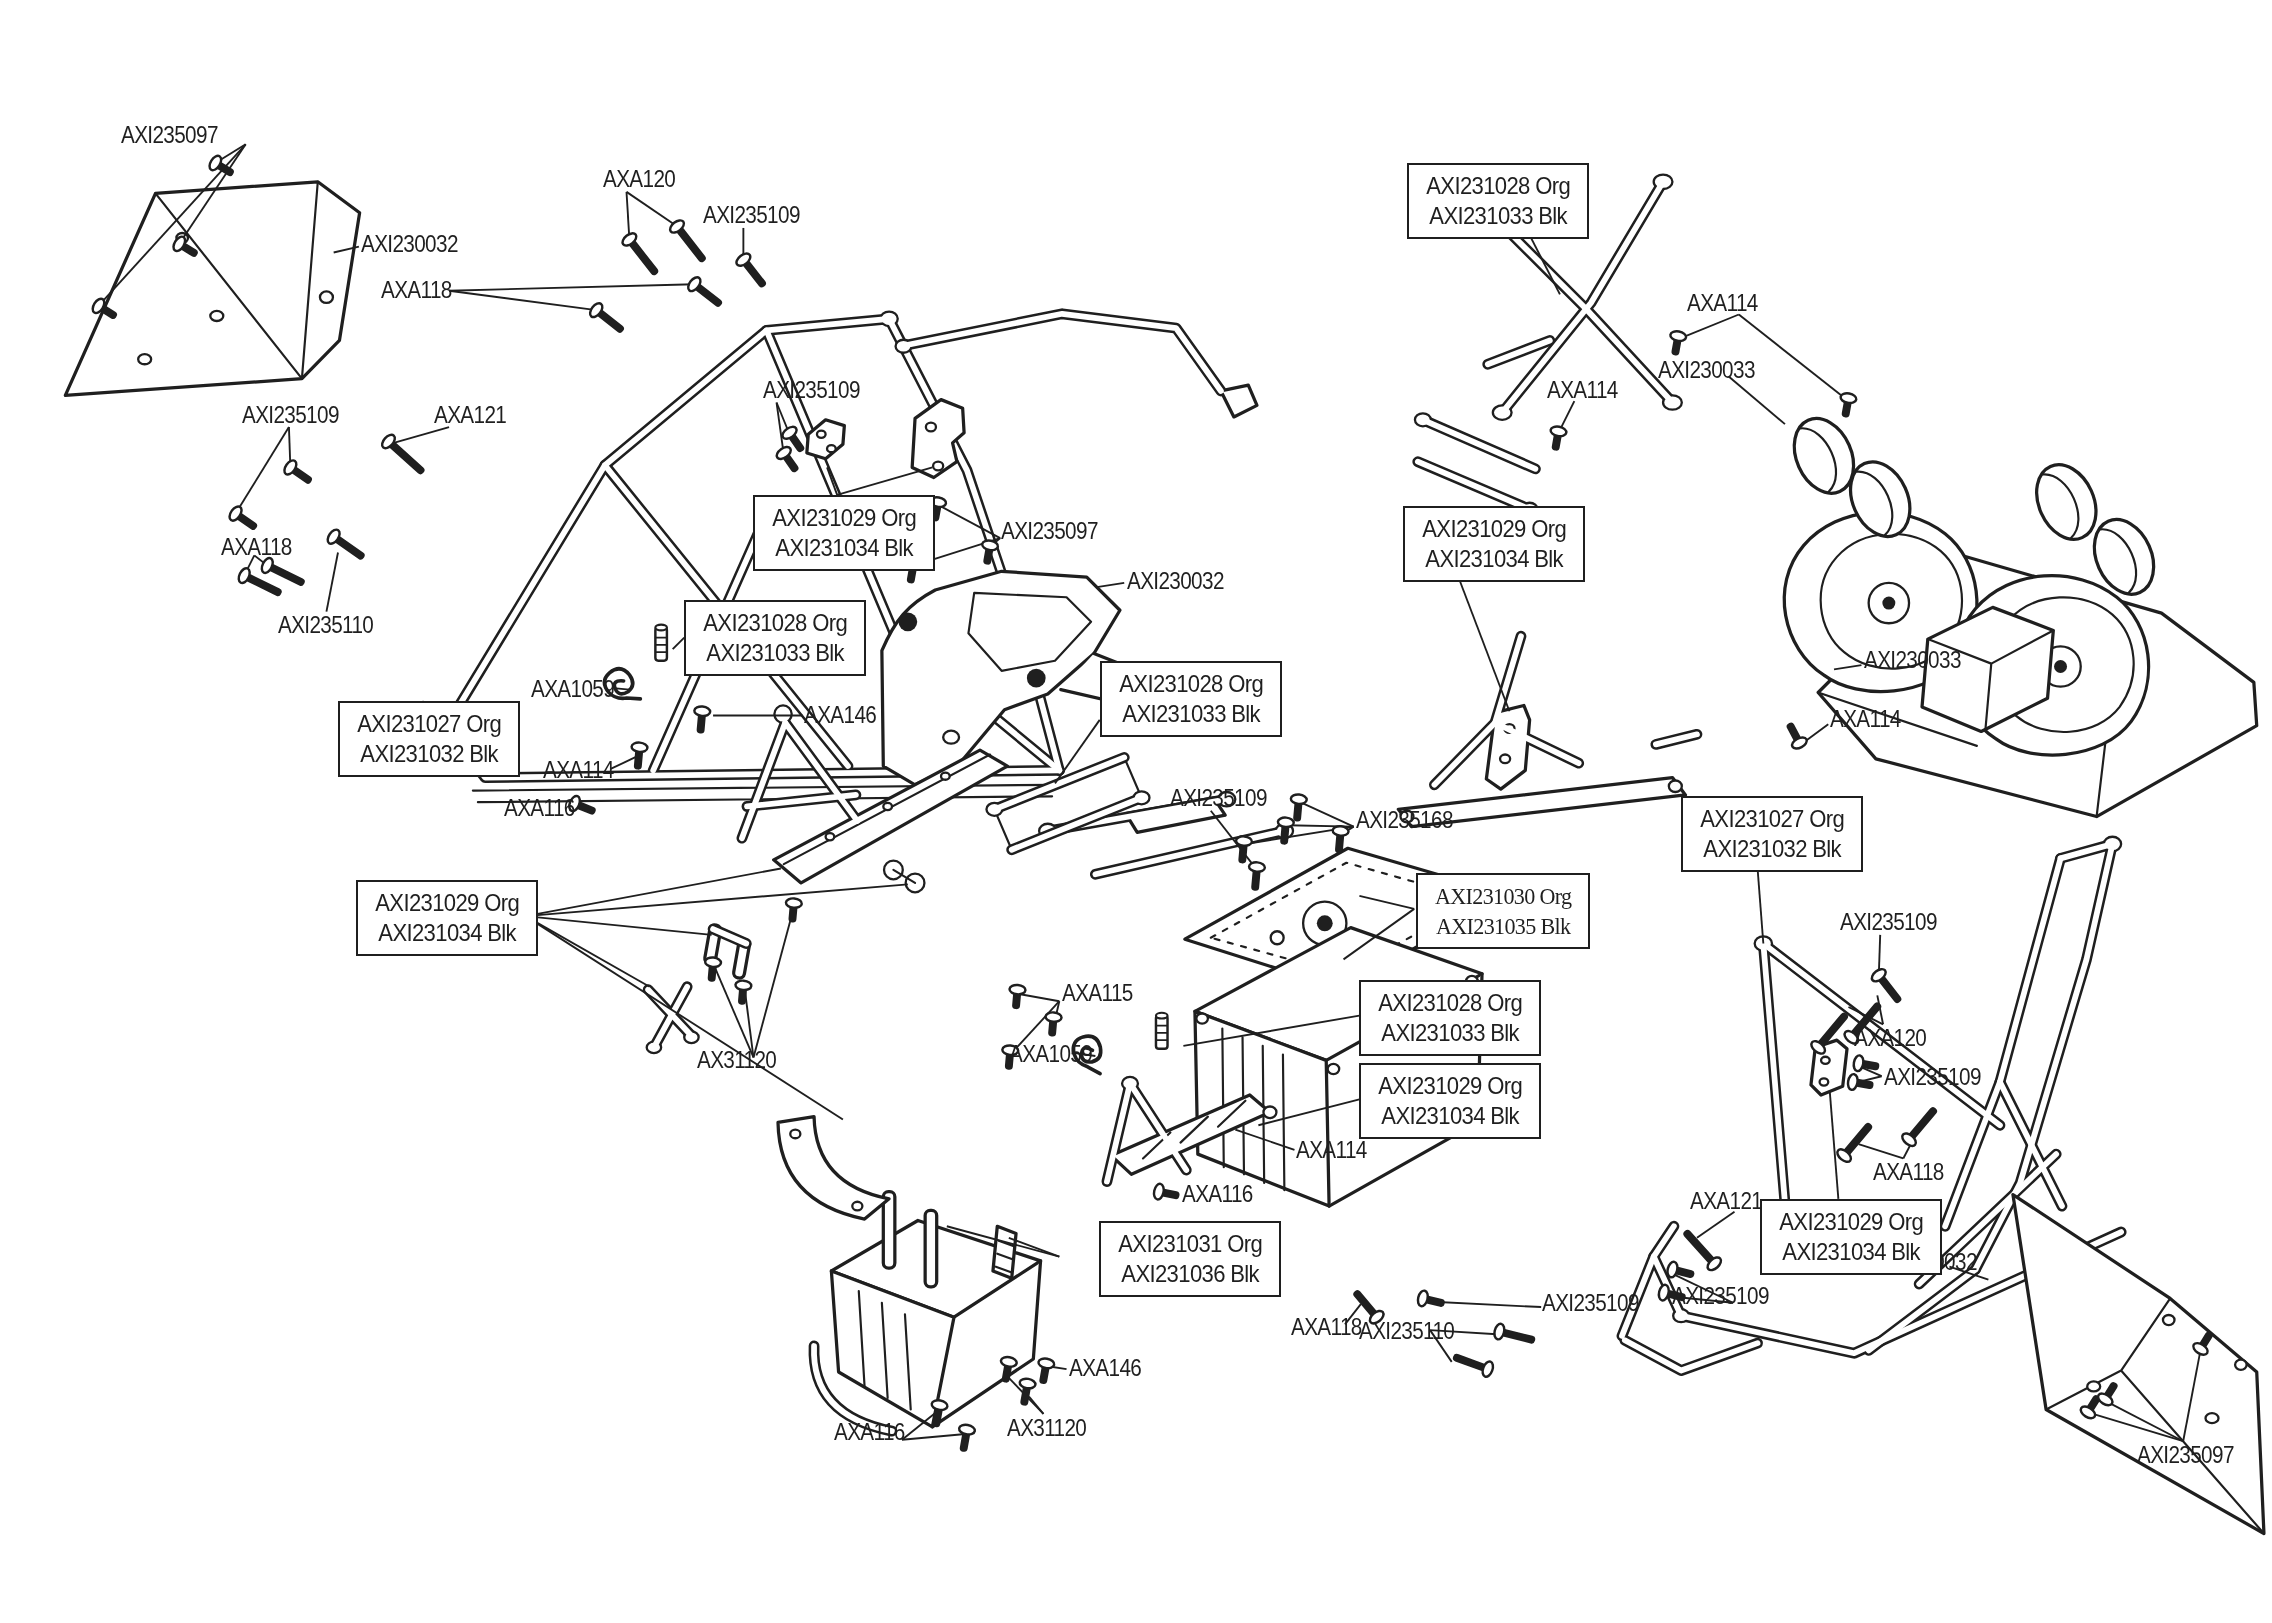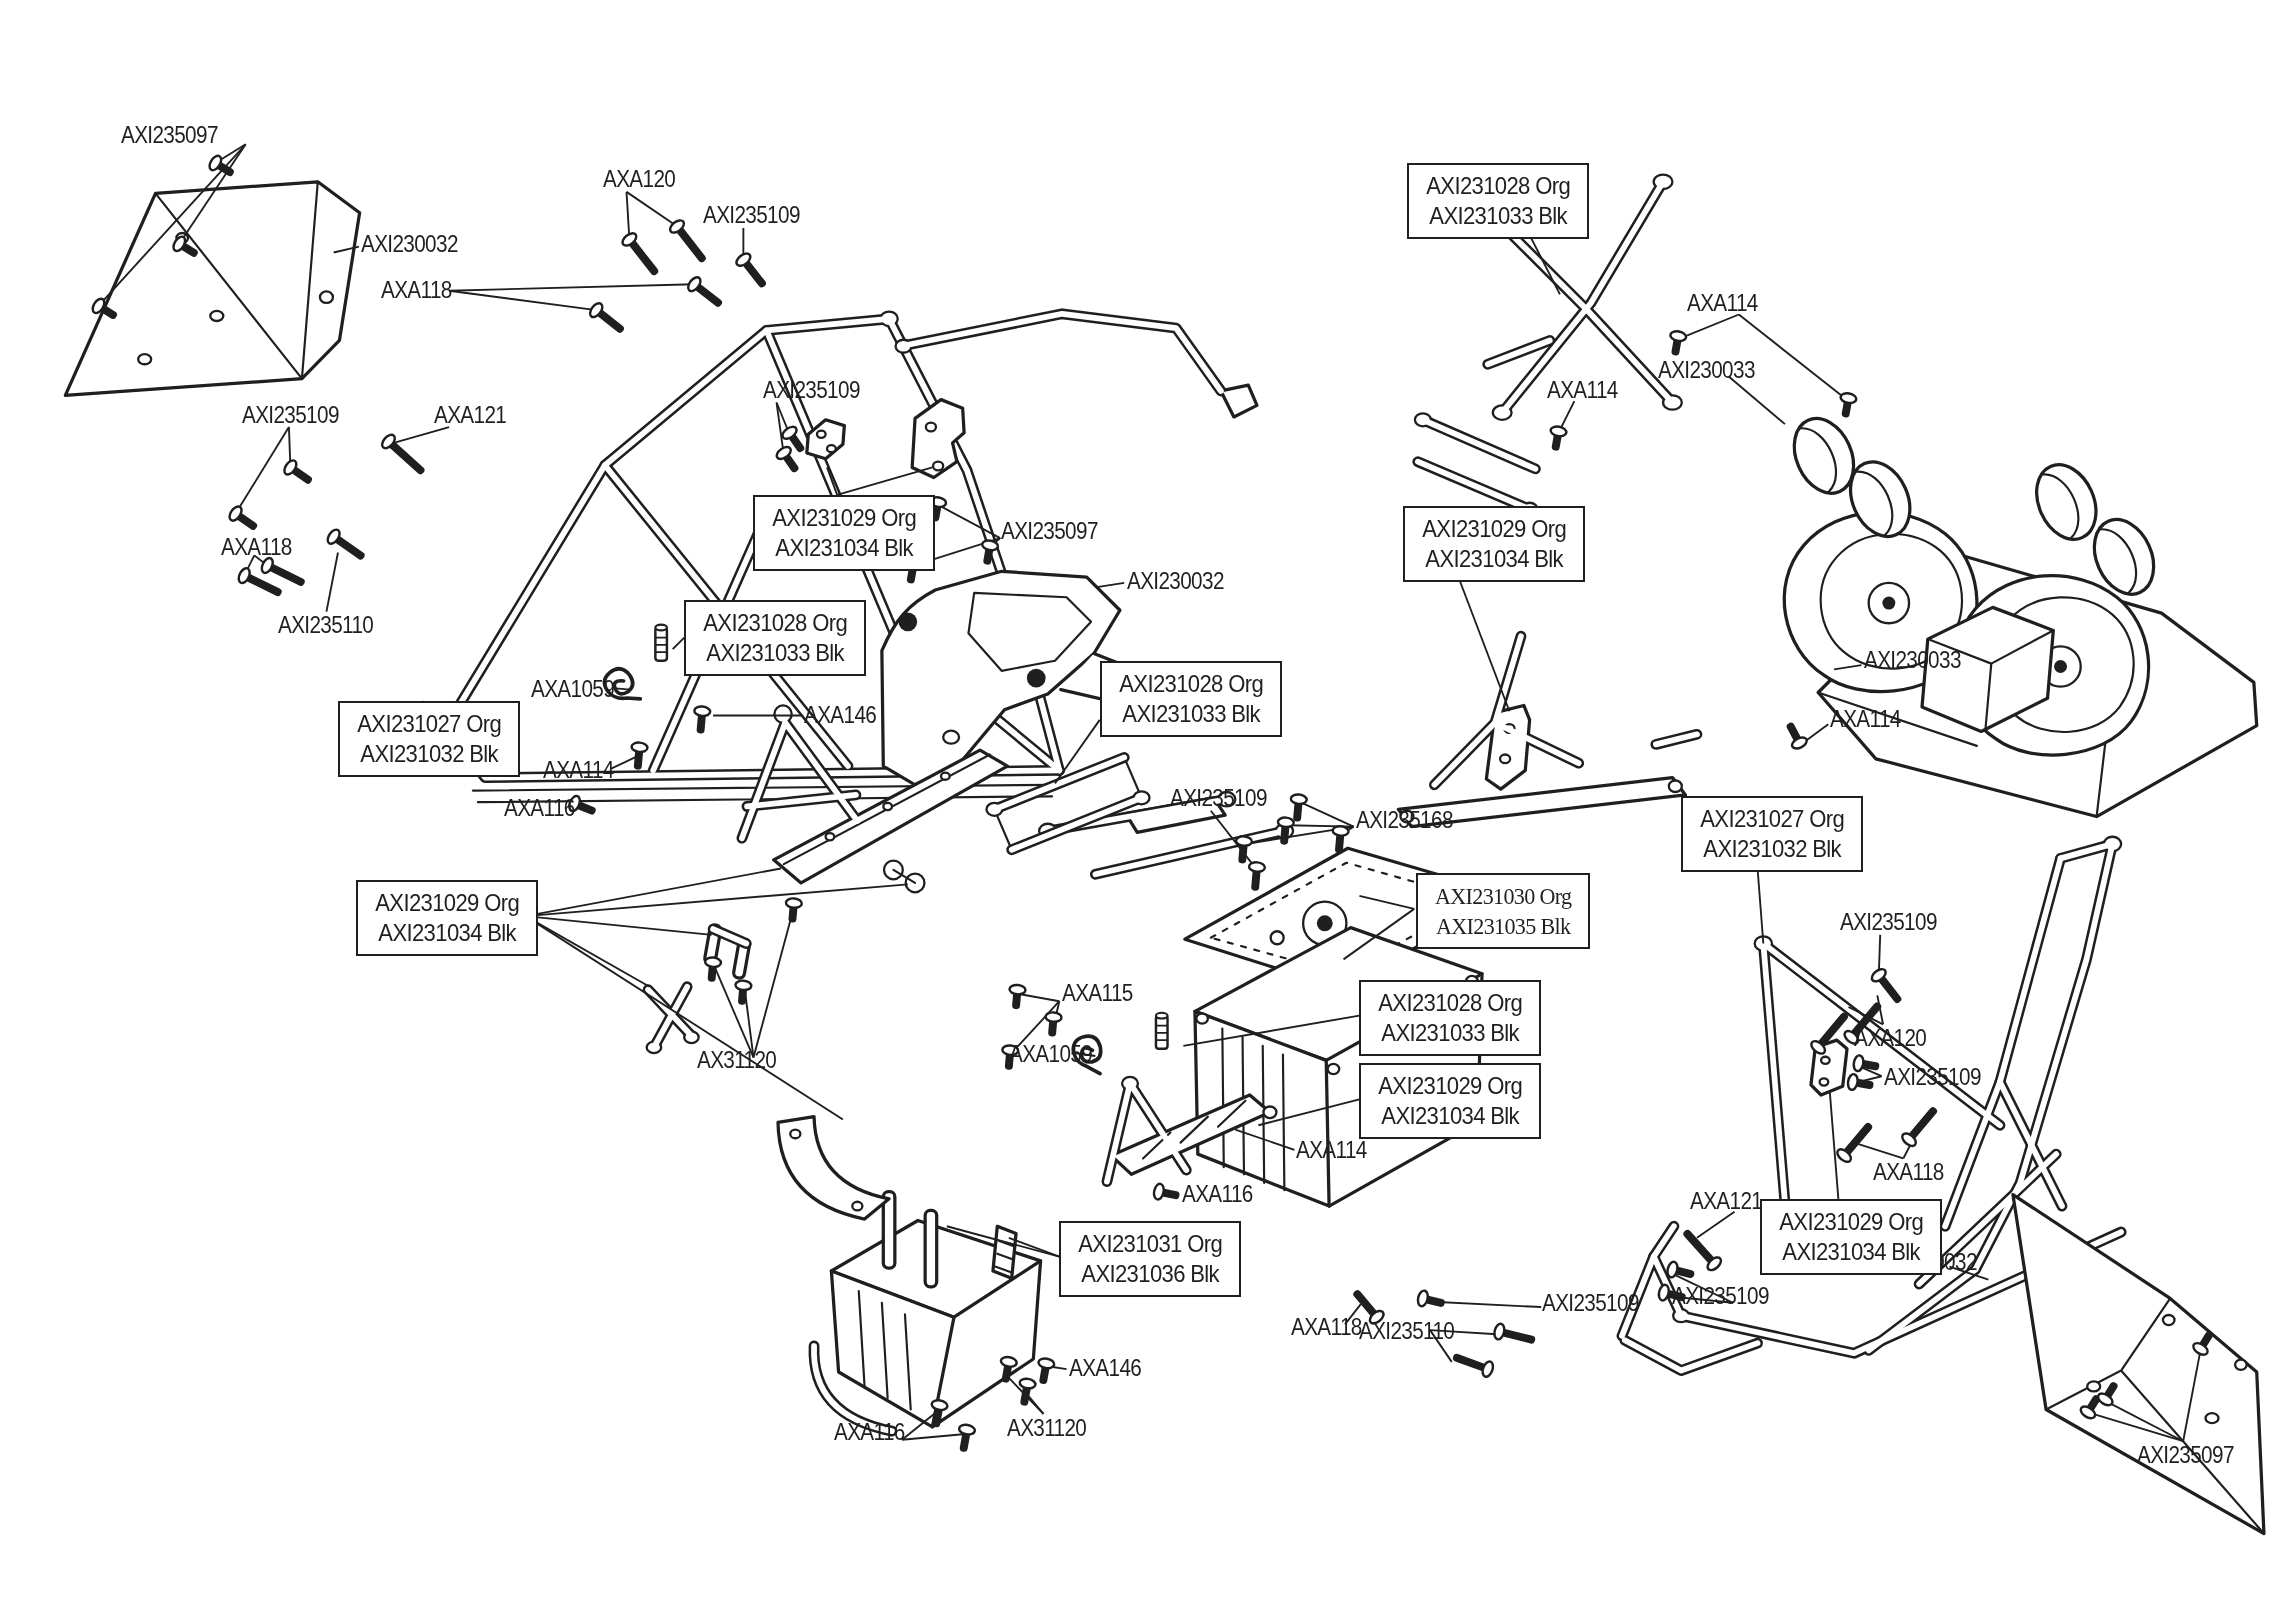--- a/index.html
+++ b/index.html
@@ -719,21 +719,21 @@
         <span class="ln">AXI231033 Blk</span>
       </div>
       <div class="lblbox" style="left: 1359px; top: 1063px;">
         <span class="ln">AXI231029 Org</span>
         <span class="ln">AXI231034 Blk</span>
       </div>
       <div class="lblbox" style="left: 356px; top: 880px;">
         <span class="ln">AXI231029 Org</span>
         <span class="ln">AXI231034 Blk</span>
       </div>
-      <div class="lblbox" style="left: 1059px; top: 1221px;">
+      <div class="lblbox" style="left: 1099px; top: 1221px;">
         <span class="ln">AXI231031 Org</span>
         <span class="ln">AXI231036 Blk</span>
       </div>
       <div class="lblbox" style="left: 1407px; top: 163px;">
         <span class="ln">AXI231028 Org</span>
         <span class="ln">AXI231033 Blk</span>
       </div>
       <div class="lblbox" style="left: 1403px; top: 506px;">
         <span class="ln">AXI231029 Org</span>
         <span class="ln">AXI231034 Blk</span>

